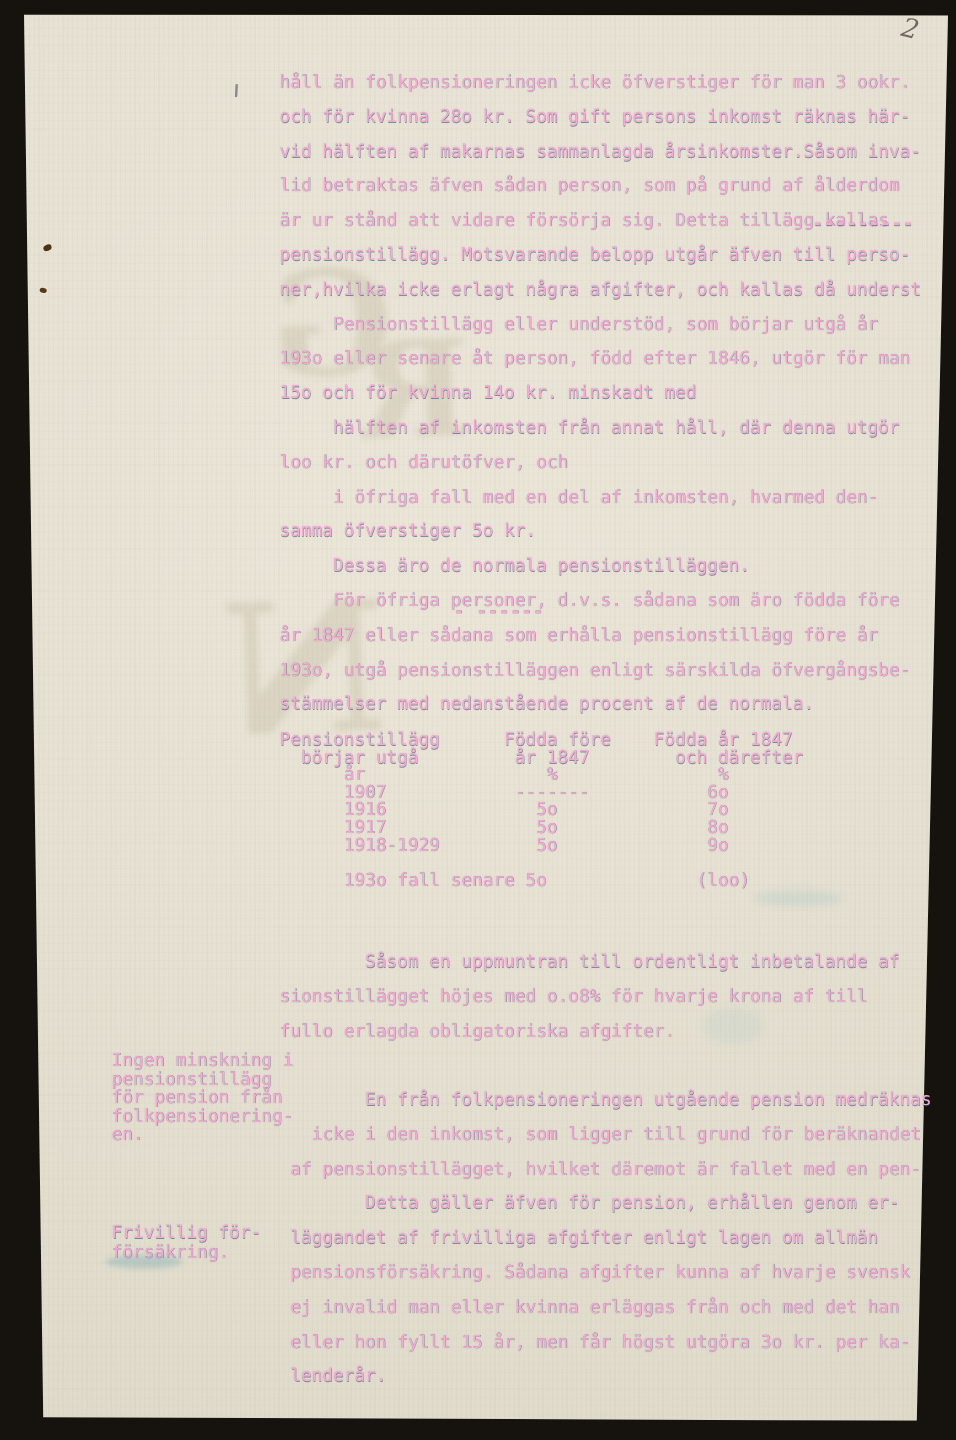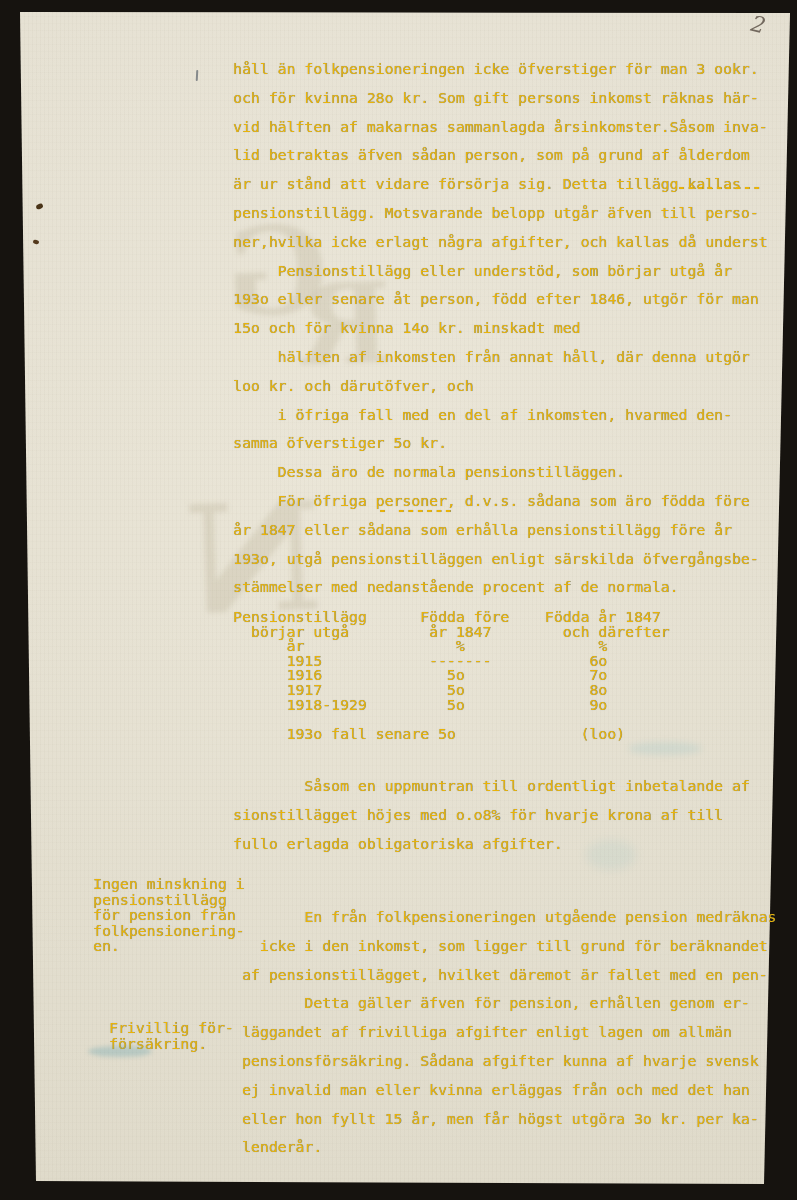--- a/index.html
+++ b/index.html
@@ -19,21 +19,21 @@
   .paper-texture{
     position:absolute;left:0;top:0;width:797px;height:1200px;
     background:
       repeating-linear-gradient(90deg, rgba(120,110,85,0.035) 0 1px, transparent 1px 4px),
       repeating-linear-gradient(0deg, rgba(120,110,85,0.02) 0 1px, transparent 1px 7px);
     clip-path:polygon(20px 12px, 790px 13px, 764px 1184px, 36px 1181px);
     pointer-events:none;
   }
   
   .type{
-    position:absolute;color:#eab308;font-size:14.8px;letter-spacing:0;
+    position:absolute;color:#f9a8d4;font-size:14.8px;letter-spacing:0;
     text-shadow:0.3px 0.3px 0.5px rgba(42,78,110,0.55), 0 0 1px rgba(52,96,134,0.35);
   }
   .tline{white-space:pre;}
   .doublesp .tline{line-height:28.8px;height:28.8px;}
   .tablesp  .tline{line-height:14.6px;height:14.6px;}
   .marginsp .tline{line-height:15.6px;height:15.6px;}
   .underline-dashes{white-space:pre;font-weight:bold;letter-spacing:0.5px;}
   
   .page-number{
     position:absolute;left:750px;top:14px;width:30px;height:34px;
@@ -94,29 +94,29 @@
     </div>
 
   <div class="type underline-dashes" style="left:677px;top:178px;">---------</div>
 
   <div class="type underline-dashes" style="left:378px;top:501px;">- ------</div>
 
   <div class="type tablesp" style="left:233px;top:610px;">
       <div class="tline">Pensionstillägg      Födda före    Födda år 1847</div>
       <div class="tline">  börjar utgå         år 1847        och därefter</div>
       <div class="tline">      år                 %               %</div>
-      <div class="tline">      1915            -------           6o</div>
+      <div class="tline">      1907            -------           6o</div>
       <div class="tline">      1916              5o              7o</div>
       <div class="tline">      1917              5o              8o</div>
       <div class="tline">      1918-1929         5o              9o</div>
       <div class="tline"> </div>
       <div class="tline">      193o fall senare 5o              (loo)</div>
     </div>
 
-  <div class="type doublesp" style="left:233px;top:772px;">
+  <div class="type doublesp" style="left:233px;top:788px;">
       <div class="tline">        Såsom en uppmuntran till ordentligt inbetalande af</div>
       <div class="tline">sionstillägget höjes med o.o8% för hvarje krona af till</div>
       <div class="tline">fullo erlagda obligatoriska afgifter.</div>
     </div>
 
   <div class="type doublesp" style="left:233px;top:903px;">
       <div class="tline">        En från folkpensioneringen utgående pension medräknas</div>
       <div class="tline">   icke i den inkomst, som ligger till grund för beräknandet</div>
       <div class="tline"> af pensionstillägget, hvilket däremot är fallet med en pen-</div>
       <div class="tline">        Detta gäller äfven för pension, erhållen genom er-</div>
@@ -128,21 +128,21 @@
     </div>
 
   <div class="type marginsp" style="left:93px;top:876px;">
       <div class="tline">Ingen minskning i</div>
       <div class="tline">pensionstillägg</div>
       <div class="tline">för pension från</div>
       <div class="tline">folkpensionering-</div>
       <div class="tline">en.</div>
     </div>
 
-  <div class="type marginsp" style="left:109px;top:1020px;">
+  <div class="type marginsp" style="left:93px;top:1020px;">
       <div class="tline">Frivillig för-</div>
       <div class="tline">försäkring.</div>
     </div>
 
   <div class="stray-tick"></div>
   <div class="speck1"></div>
   <div class="speck2"></div>
   <div class="smudge-blue"></div>
   <div class="smudge-cyan"></div>
   <div class="smudge-cyan2"></div>

